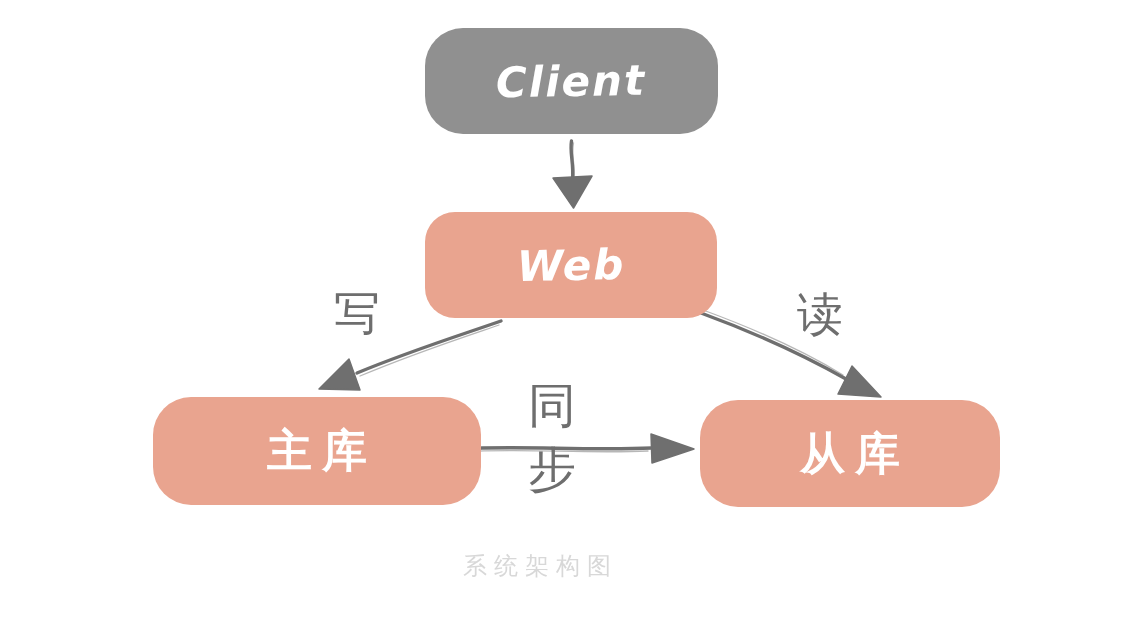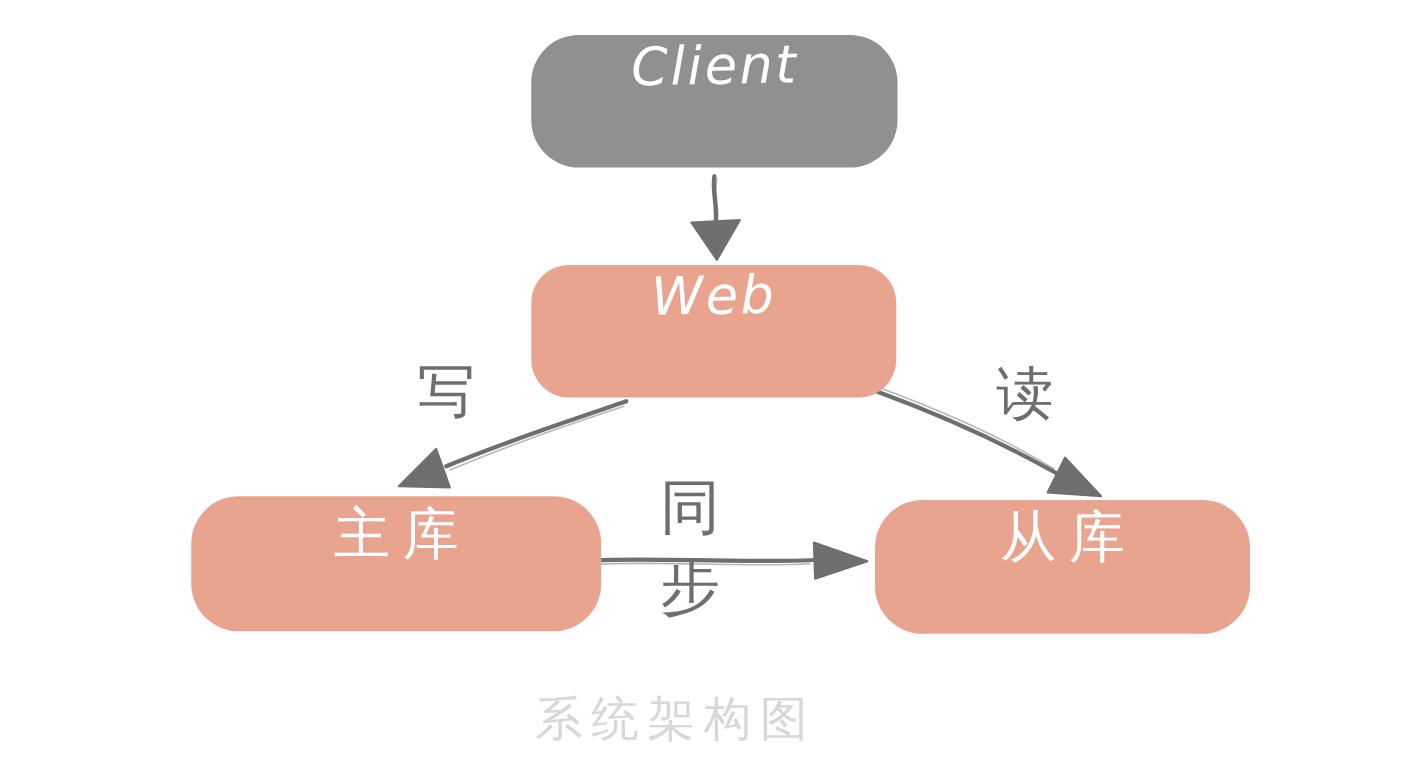--- a/index.html
+++ b/index.html
@@ -36,24 +36,25 @@
   }
   .arrow-head {
     fill: var(--arrow, #6f6f6f);
     stroke: var(--arrow, #6f6f6f);
     stroke-width: 1.5;
     stroke-linejoin: round;
   }
   .node {
     position: absolute;
     display: flex;
-    align-items: flex-start;
+    align-items: center;
     justify-content: center;
     border-radius: 38px;
     color: #ffffff;
+    font-weight: bold;
   }
   .node-client {
     left: 425px; top: 28px;
     width: 293px; height: 106px;
     background: var(--node-gray, #909090);
   }
   .node-web {
     left: 425px; top: 212px;
     width: 292px; height: 106px;
     background: var(--node-salmon, #e9a48f);
@@ -100,21 +101,21 @@
     width: 120px;
     font-size: 48px;
     letter-spacing: 10px;
     padding-left: 10px;
   }
   .caption {
     position: absolute;
     left: 0; top: 550px;
     width: 1081px;
     text-align: center;
-    font-size: 38px;
+    font-size: 24px;
     letter-spacing: 7px;
     color: var(--caption-gray, #d8d8d8);
   }
 </style>
 </head>
 <body>
 
 <div class="canvas">
 
   <svg class="edges-layer" viewBox="0 0 1142 618" aria-hidden="true">

